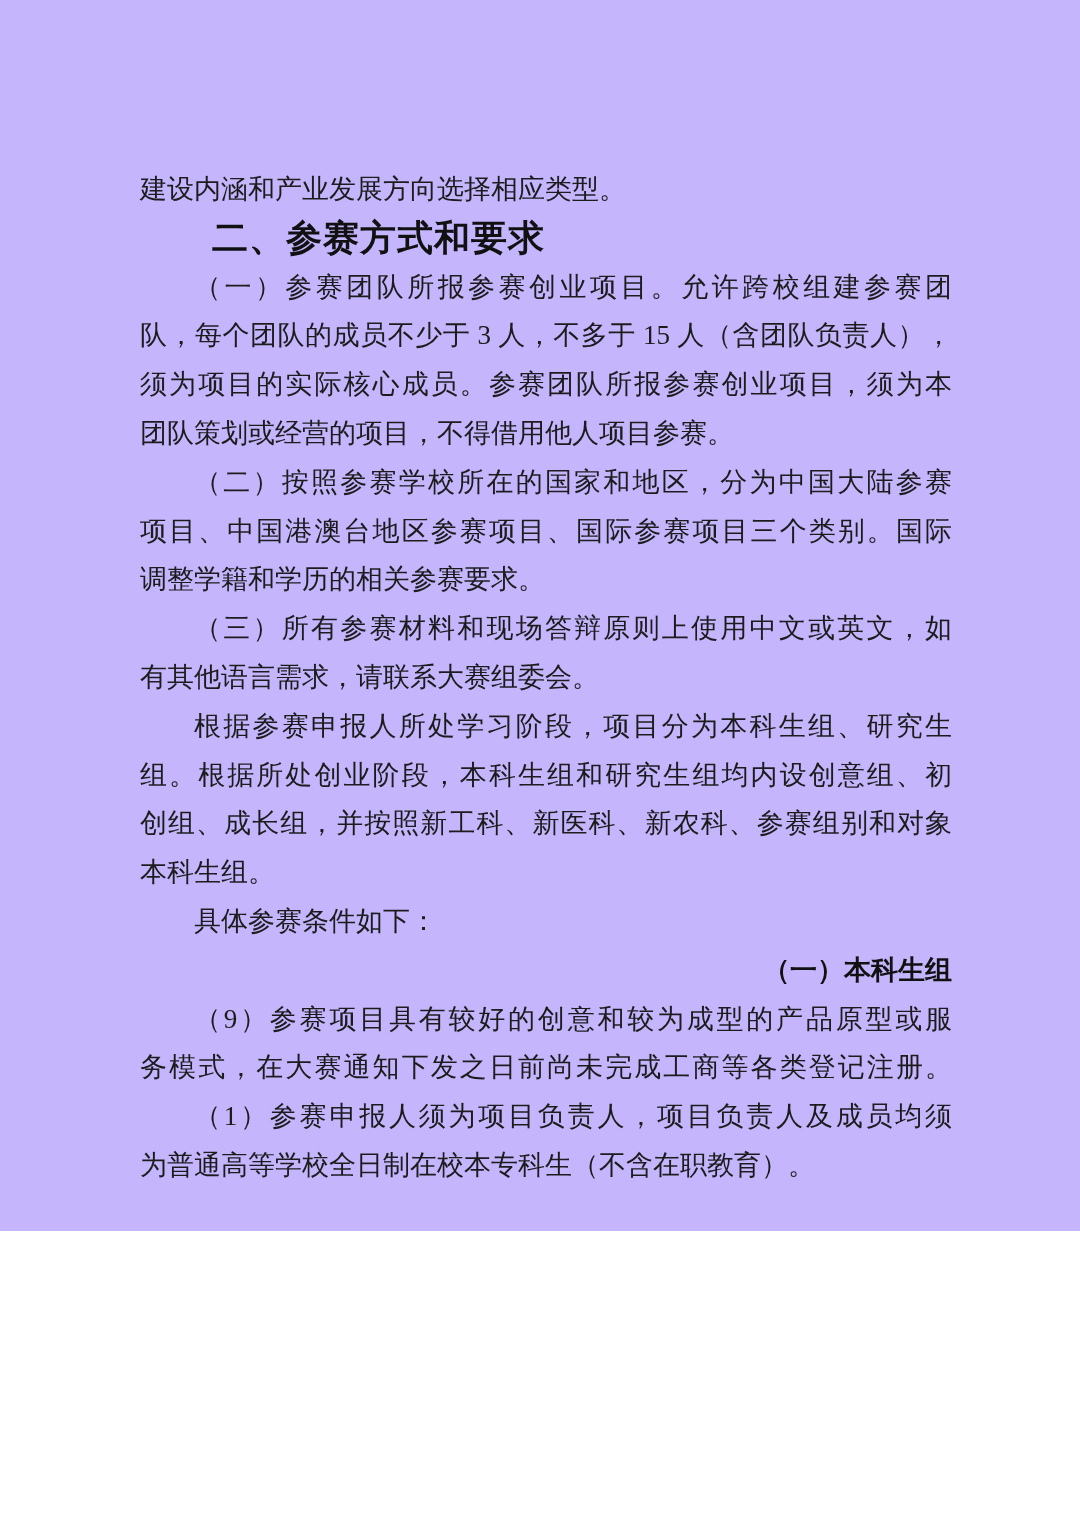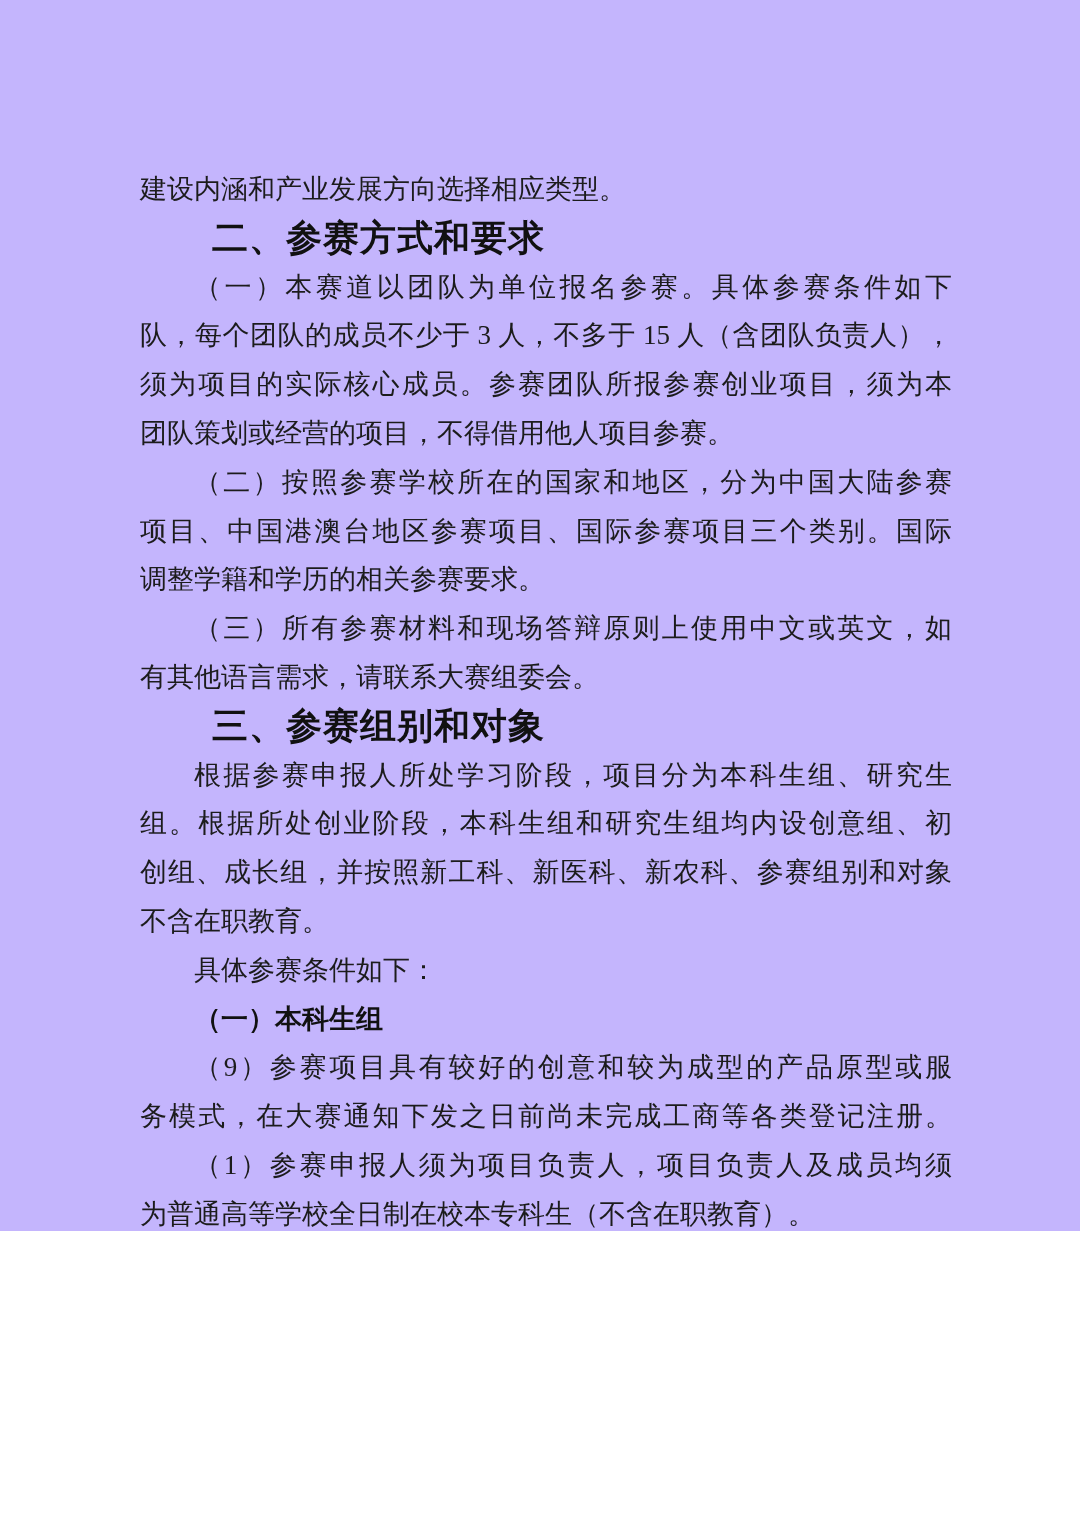--- a/index.html
+++ b/index.html
@@ -40,20 +40,21 @@
   .line.heading {
     font-family: "Liberation Sans", "DejaVu Sans", sans-serif;
     font-weight: bold;
     font-size: 36px;
     letter-spacing: 1px;
     color: #111111;
   }
   .line.subheading {
     font-weight: bold;
     color: #111111;
+    text-align: right;
   }
   .footer {
     position: absolute;
     left: 0;
     top: 1336px;
     width: 1080px;
     height: 48px;
     line-height: 48px;
     text-align: right;
     font-size: 23px;
@@ -61,34 +62,33 @@
     color: #111111;
   }
 </style>
 </head>
 <body>
 
 <div class="page">
   <div class="doc-body">
       <div class="line body">建设内涵和产业发展方向选择相应类型。</div>
       <div class="line heading indent">二、参赛方式和要求</div>
-      <div class="line body justify indent">（一）本赛道以团队为单位报名参赛。具体参赛条件如下</div>
+      <div class="line body justify indent">（一）参赛团队所报参赛创业项目。允许跨校组建参赛团</div>
       <div class="line body justify">队，每个团队的成员不少于 3 人，不多于 15 人（含团队负责人），</div>
       <div class="line body justify">须为项目的实际核心成员。参赛团队所报参赛创业项目，须为本</div>
       <div class="line body">团队策划或经营的项目，不得借用他人项目参赛。</div>
       <div class="line body justify indent">（二）按照参赛学校所在的国家和地区，分为中国大陆参赛</div>
       <div class="line body justify">项目、中国港澳台地区参赛项目、国际参赛项目三个类别。国际</div>
       <div class="line body">调整学籍和学历的相关参赛要求。</div>
       <div class="line body justify indent">（三）所有参赛材料和现场答辩原则上使用中文或英文，如</div>
       <div class="line body">有其他语言需求，请联系大赛组委会。</div>
-      <div class="line heading indent">三、参赛组别和对象</div>
       <div class="line body justify indent">根据参赛申报人所处学习阶段，项目分为本科生组、研究生</div>
       <div class="line body justify">组。根据所处创业阶段，本科生组和研究生组均内设创意组、初</div>
       <div class="line body justify">创组、成长组，并按照新工科、新医科、新农科、参赛组别和对象</div>
-      <div class="line body">不含在职教育。</div>
+      <div class="line body">本科生组。</div>
       <div class="line body indent">具体参赛条件如下：</div>
       <div class="line subheading indent">（一）本科生组</div>
       <div class="line body justify indent">（9）参赛项目具有较好的创意和较为成型的产品原型或服</div>
       <div class="line body justify">务模式，在大赛通知下发之日前尚未完成工商等各类登记注册。</div>
       <div class="line body justify indent">（1）参赛申报人须为项目负责人，项目负责人及成员均须</div>
       <div class="line body">为普通高等学校全日制在校本专科生（不含在职教育）。</div>
     </div>
   <div class="footer">— 11 —</div>
 </div>
 

